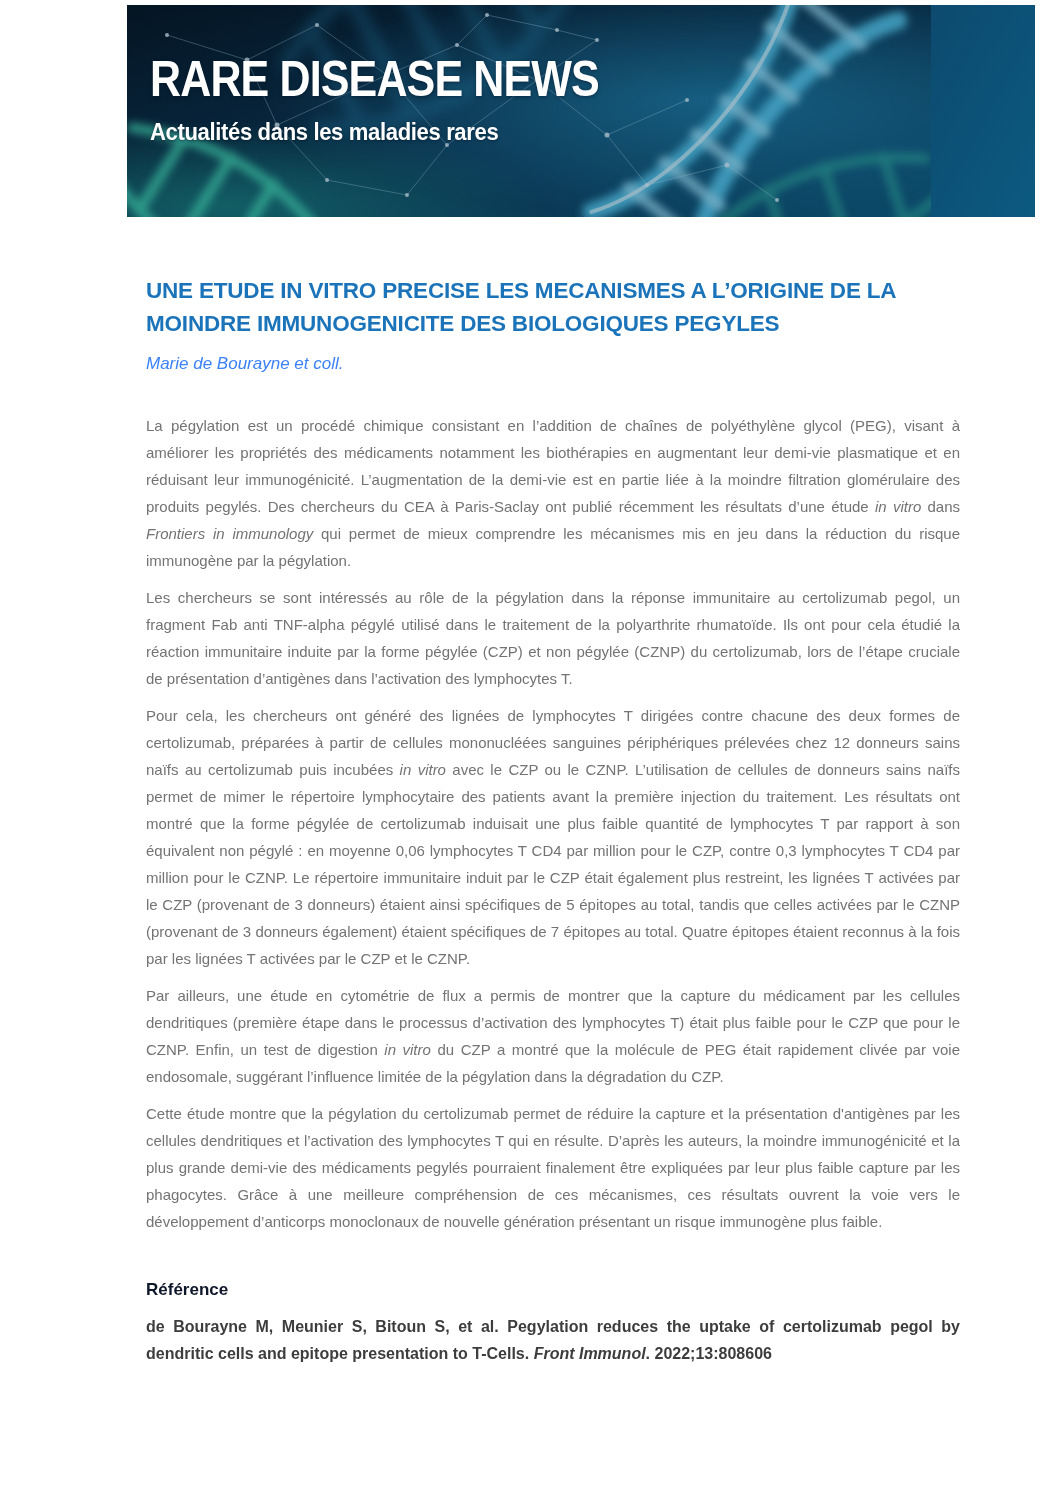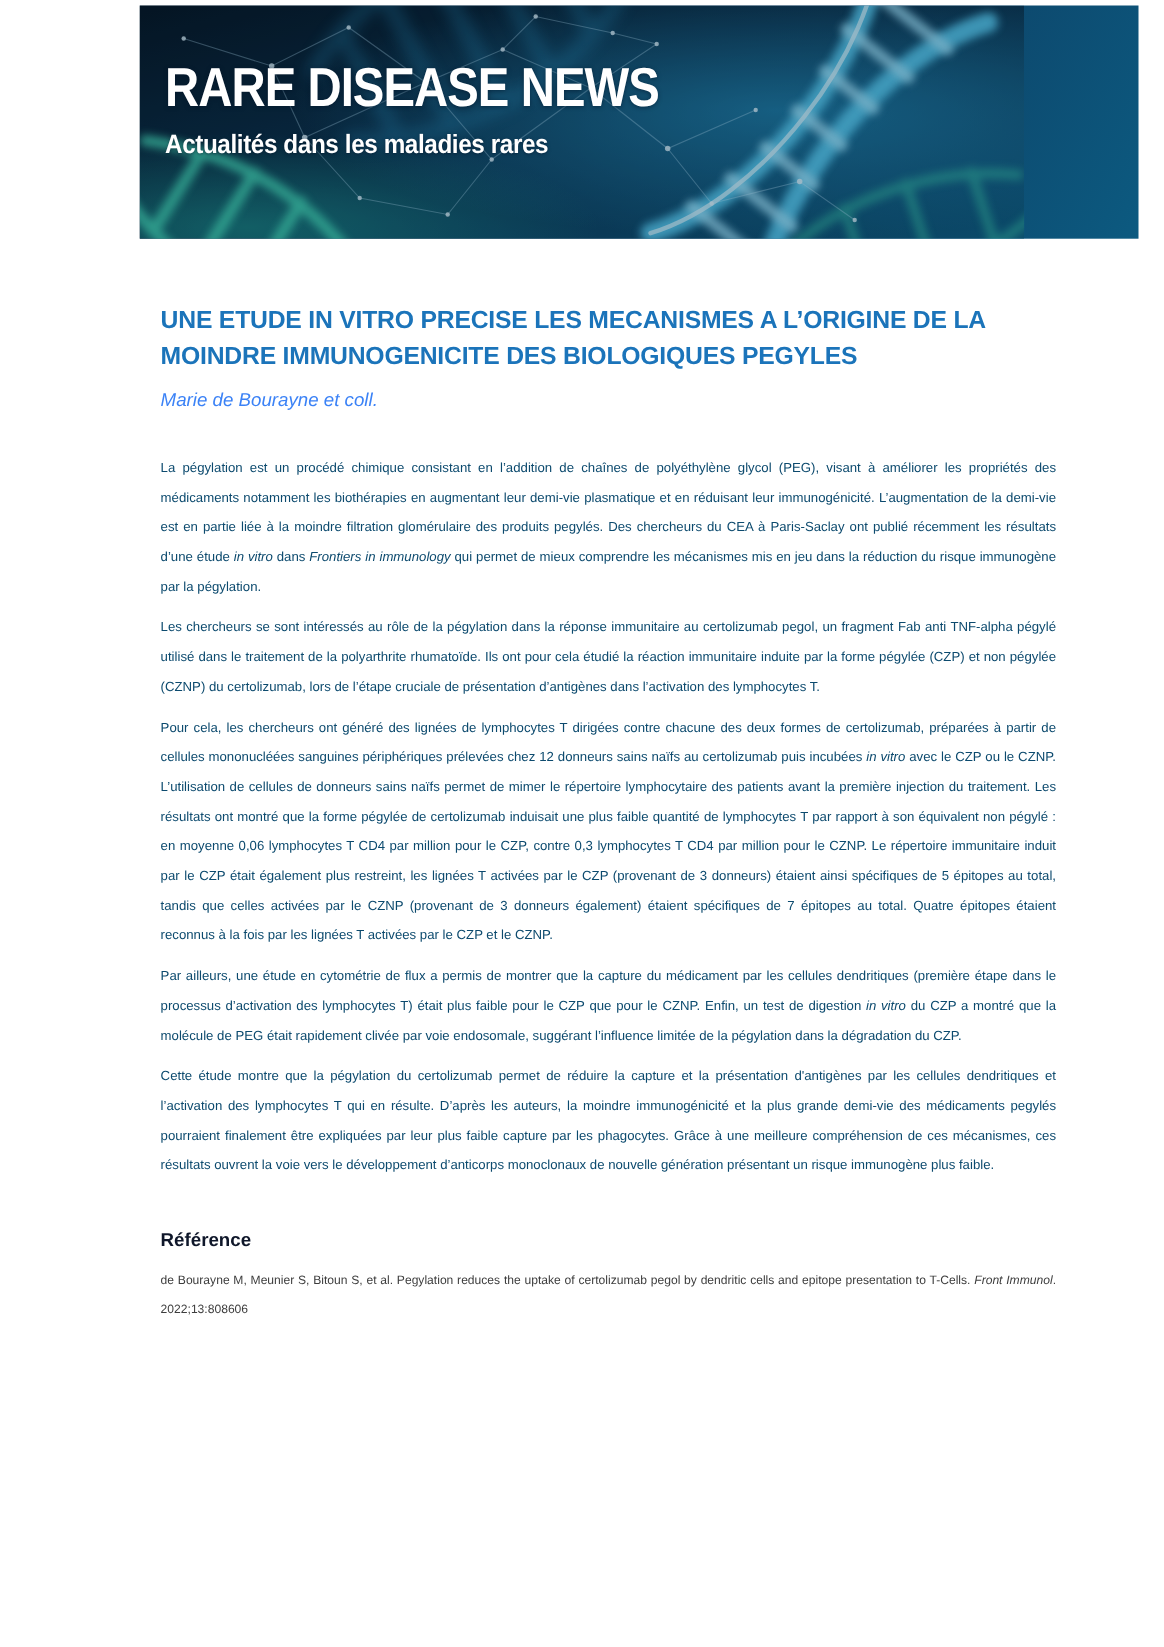--- a/index.html
+++ b/index.html
@@ -69,38 +69,39 @@
     letter-spacing: -0.2px;
   }
   .byline {
     margin-top: 14px;
     font-style: italic;
     font-size: 17px;
     color: #3b82f6;
   }
   .body-text p {
     margin: 0 0 10px 0;
-    font-size: 12px;
+    font-size: 15px;
     line-height: 27px;
     text-align: justify;
-    color: #0c4a6e;
+    color: #737373;
   }
   .body-text p:first-child { margin-top: 38px; }
   .ref-heading {
     margin-top: 45px;
     color: #0f172a;
     font-weight: 700;
     font-size: 17px;
   }
   .ref-citation {
     margin-top: 13px;
-    font-size: 11px;
+    font-size: 16px;
     line-height: 27px;
     text-align: justify;
     color: #3d3d3d;
+    font-weight: bold;
   }
 </style>
 </head>
 <body>
 
 <div class="banner">
   <svg width="804" height="212" viewBox="0 0 804 212" xmlns="http://www.w3.org/2000/svg" aria-hidden="true">
     <defs>
       <linearGradient id="bg" x1="0" y1="0" x2="1" y2="1">
         <stop offset="0" stop-color="#051a2c"></stop>

